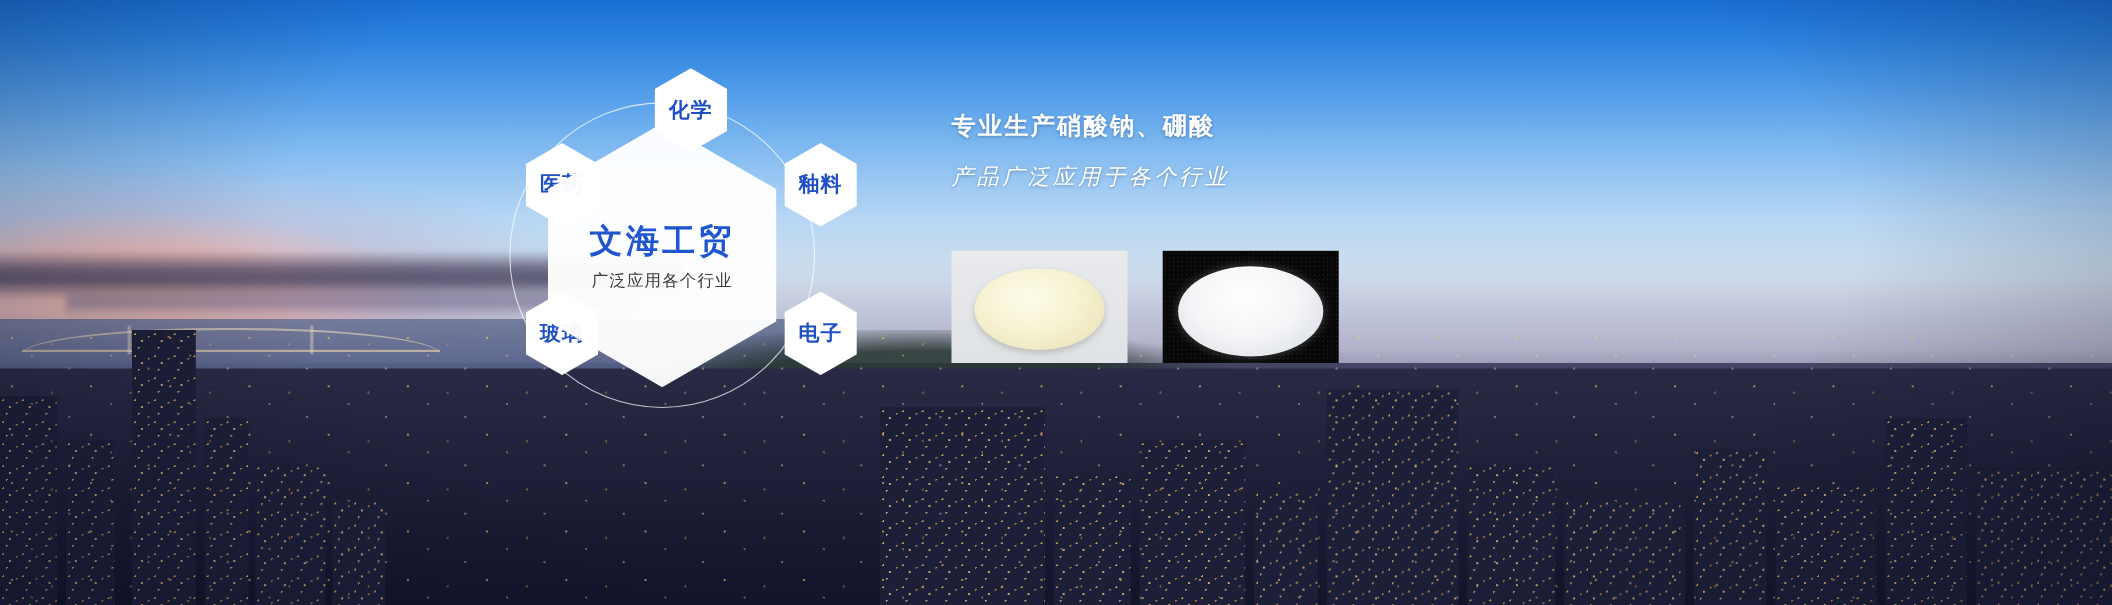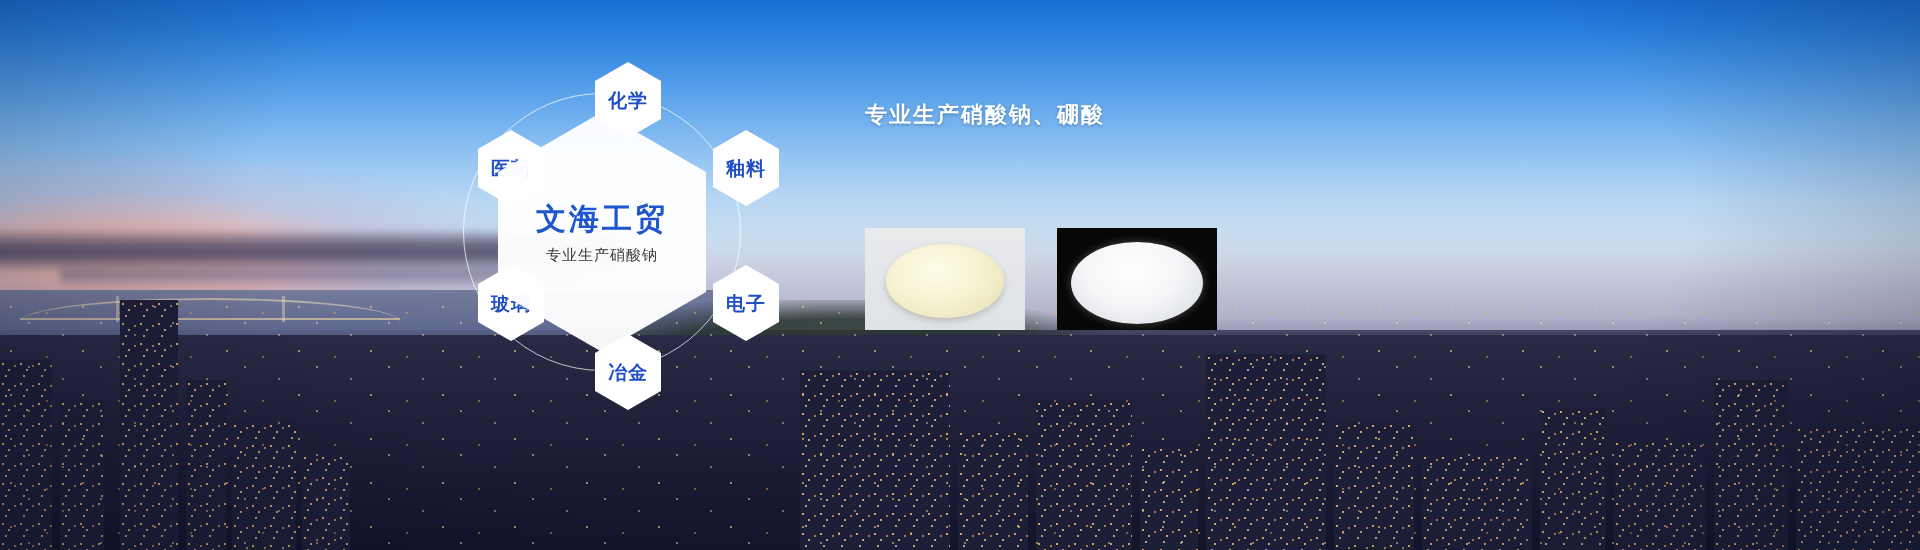--- a/index.html
+++ b/index.html
@@ -220,38 +220,36 @@
 
     <div class="hex hex-sm" style="left:203px;top:40px;">
       <span>化学</span>
     </div>
     <div class="hex hex-sm" style="left:321px;top:108px;">
       <span>釉料</span>
     </div>
     <div class="hex hex-sm" style="left:321px;top:243px;">
       <span>电子</span>
     </div>
-    <div class="hex hex-sm" style="left:203px;top:312px;">
-      <span>冶金</span>
-    </div>
     <div class="hex hex-sm" style="left:86px;top:243px;">
       <span>玻璃</span>
     </div>
     <div class="hex hex-sm" style="left:86px;top:108px;">
       <span>医药</span>
     </div>
 
     <div class="hex hex-center">
       <span class="ttl">文海工贸</span>
-      <span class="sub">专业生产硝酸钠</span>
+      <span class="sub">广泛应用各个行业</span>
     </div>
   </div>
 
   <div class="copy">
     <div class="h1">专业生产硝酸钠、硼酸</div>
+    <div class="h3">产品广泛应用于各个行业</div>
   </div>
 
   <div class="shots">
     <div class="shot light">
       <div class="pile"></div>
       <div class="grain"></div>
     </div>
     <div class="shot dark">
       <div class="pile"></div>
       <div class="grain"></div>

